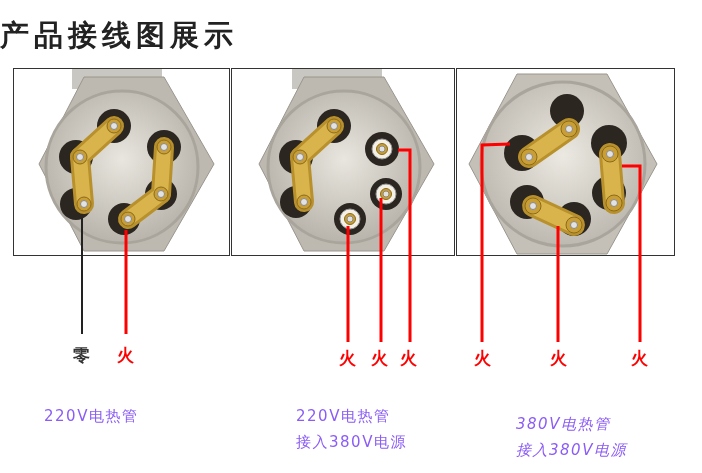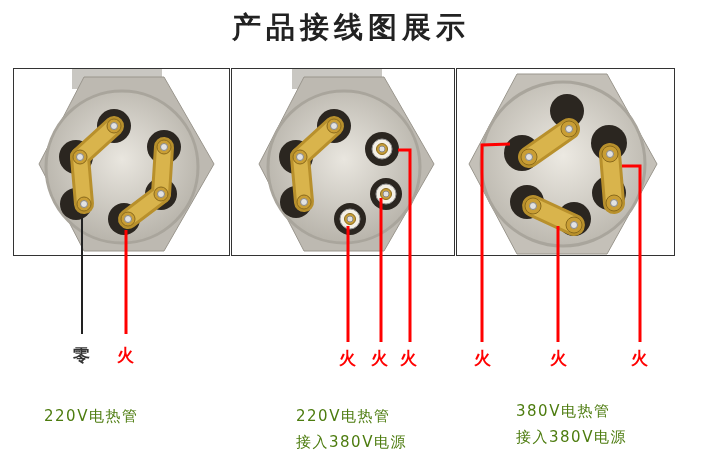--- a/index.html
+++ b/index.html
@@ -1,30 +1,30 @@
 <!DOCTYPE html>
 <html><head>
 <meta charset="utf-8">
 <style>
   html, body { margin:0; padding:0; background:#ffffff; }
   body { width:702px; height:473px; position:relative; overflow:hidden;
          font-family:"DejaVu Sans","Liberation Sans",sans-serif; }
-  .title { position:absolute; left:0; top:8px; width:702px; text-align:center;
+  .title { position:absolute; left:0; top:16px; width:702px; text-align:left;
            font-size:29px; font-weight:bold; color:#222; letter-spacing:5px; }
   .panel { position:absolute; top:68px; height:188px; border:1px solid #333;
            box-sizing:border-box; background:#fff; overflow:hidden; }
   .panel svg { position:absolute; left:0; top:0; }
   #p1 { left:13px; width:217px; }
   #p2 { left:231px; width:224px; }
   #p3 { left:456px; width:219px; }
   .wires { position:absolute; left:0; top:0; pointer-events:none; }
   .lbl { position:absolute; font-size:17px; font-weight:bold; line-height:20px; }
   .lbl.red { color:#ff0000; }
   .lbl.black { color:#333; }
-  .desc { position:absolute; font-size:15px; color:#4d7c0f; line-height:26px;
+  .desc { position:absolute; font-size:15px; color:#8b5cf6; line-height:26px;
           letter-spacing:1.5px; font-family:"DejaVu Sans","Liberation Sans",sans-serif; }
 </style>
 </head>
 <body>
 
 <div class="title">产品接线图展示</div>
 
 <div class="panel" id="p1">
   <svg width="217" height="188" viewBox="0 0 217 188">
     <defs>
@@ -203,16 +203,16 @@
 <span class="lbl red" style="left:550px;top:348px;">火</span>
 <span class="lbl red" style="left:631px;top:348px;">火</span>
 
 <div class="desc" style="left:44px;top:403px;">
   <div>220V电热管</div>
 </div>
 <div class="desc" style="left:296px;top:403px;">
   <div>220V电热管</div>
   <div>接入380V电源</div>
 </div>
-<div class="desc" style="left:516px;top:398px;">
+<div class="desc" style="left:516px;top:411px;font-style:italic;">
   <div>380V电热管</div>
   <div>接入380V电源</div>
 </div>
 
 </body></html>

